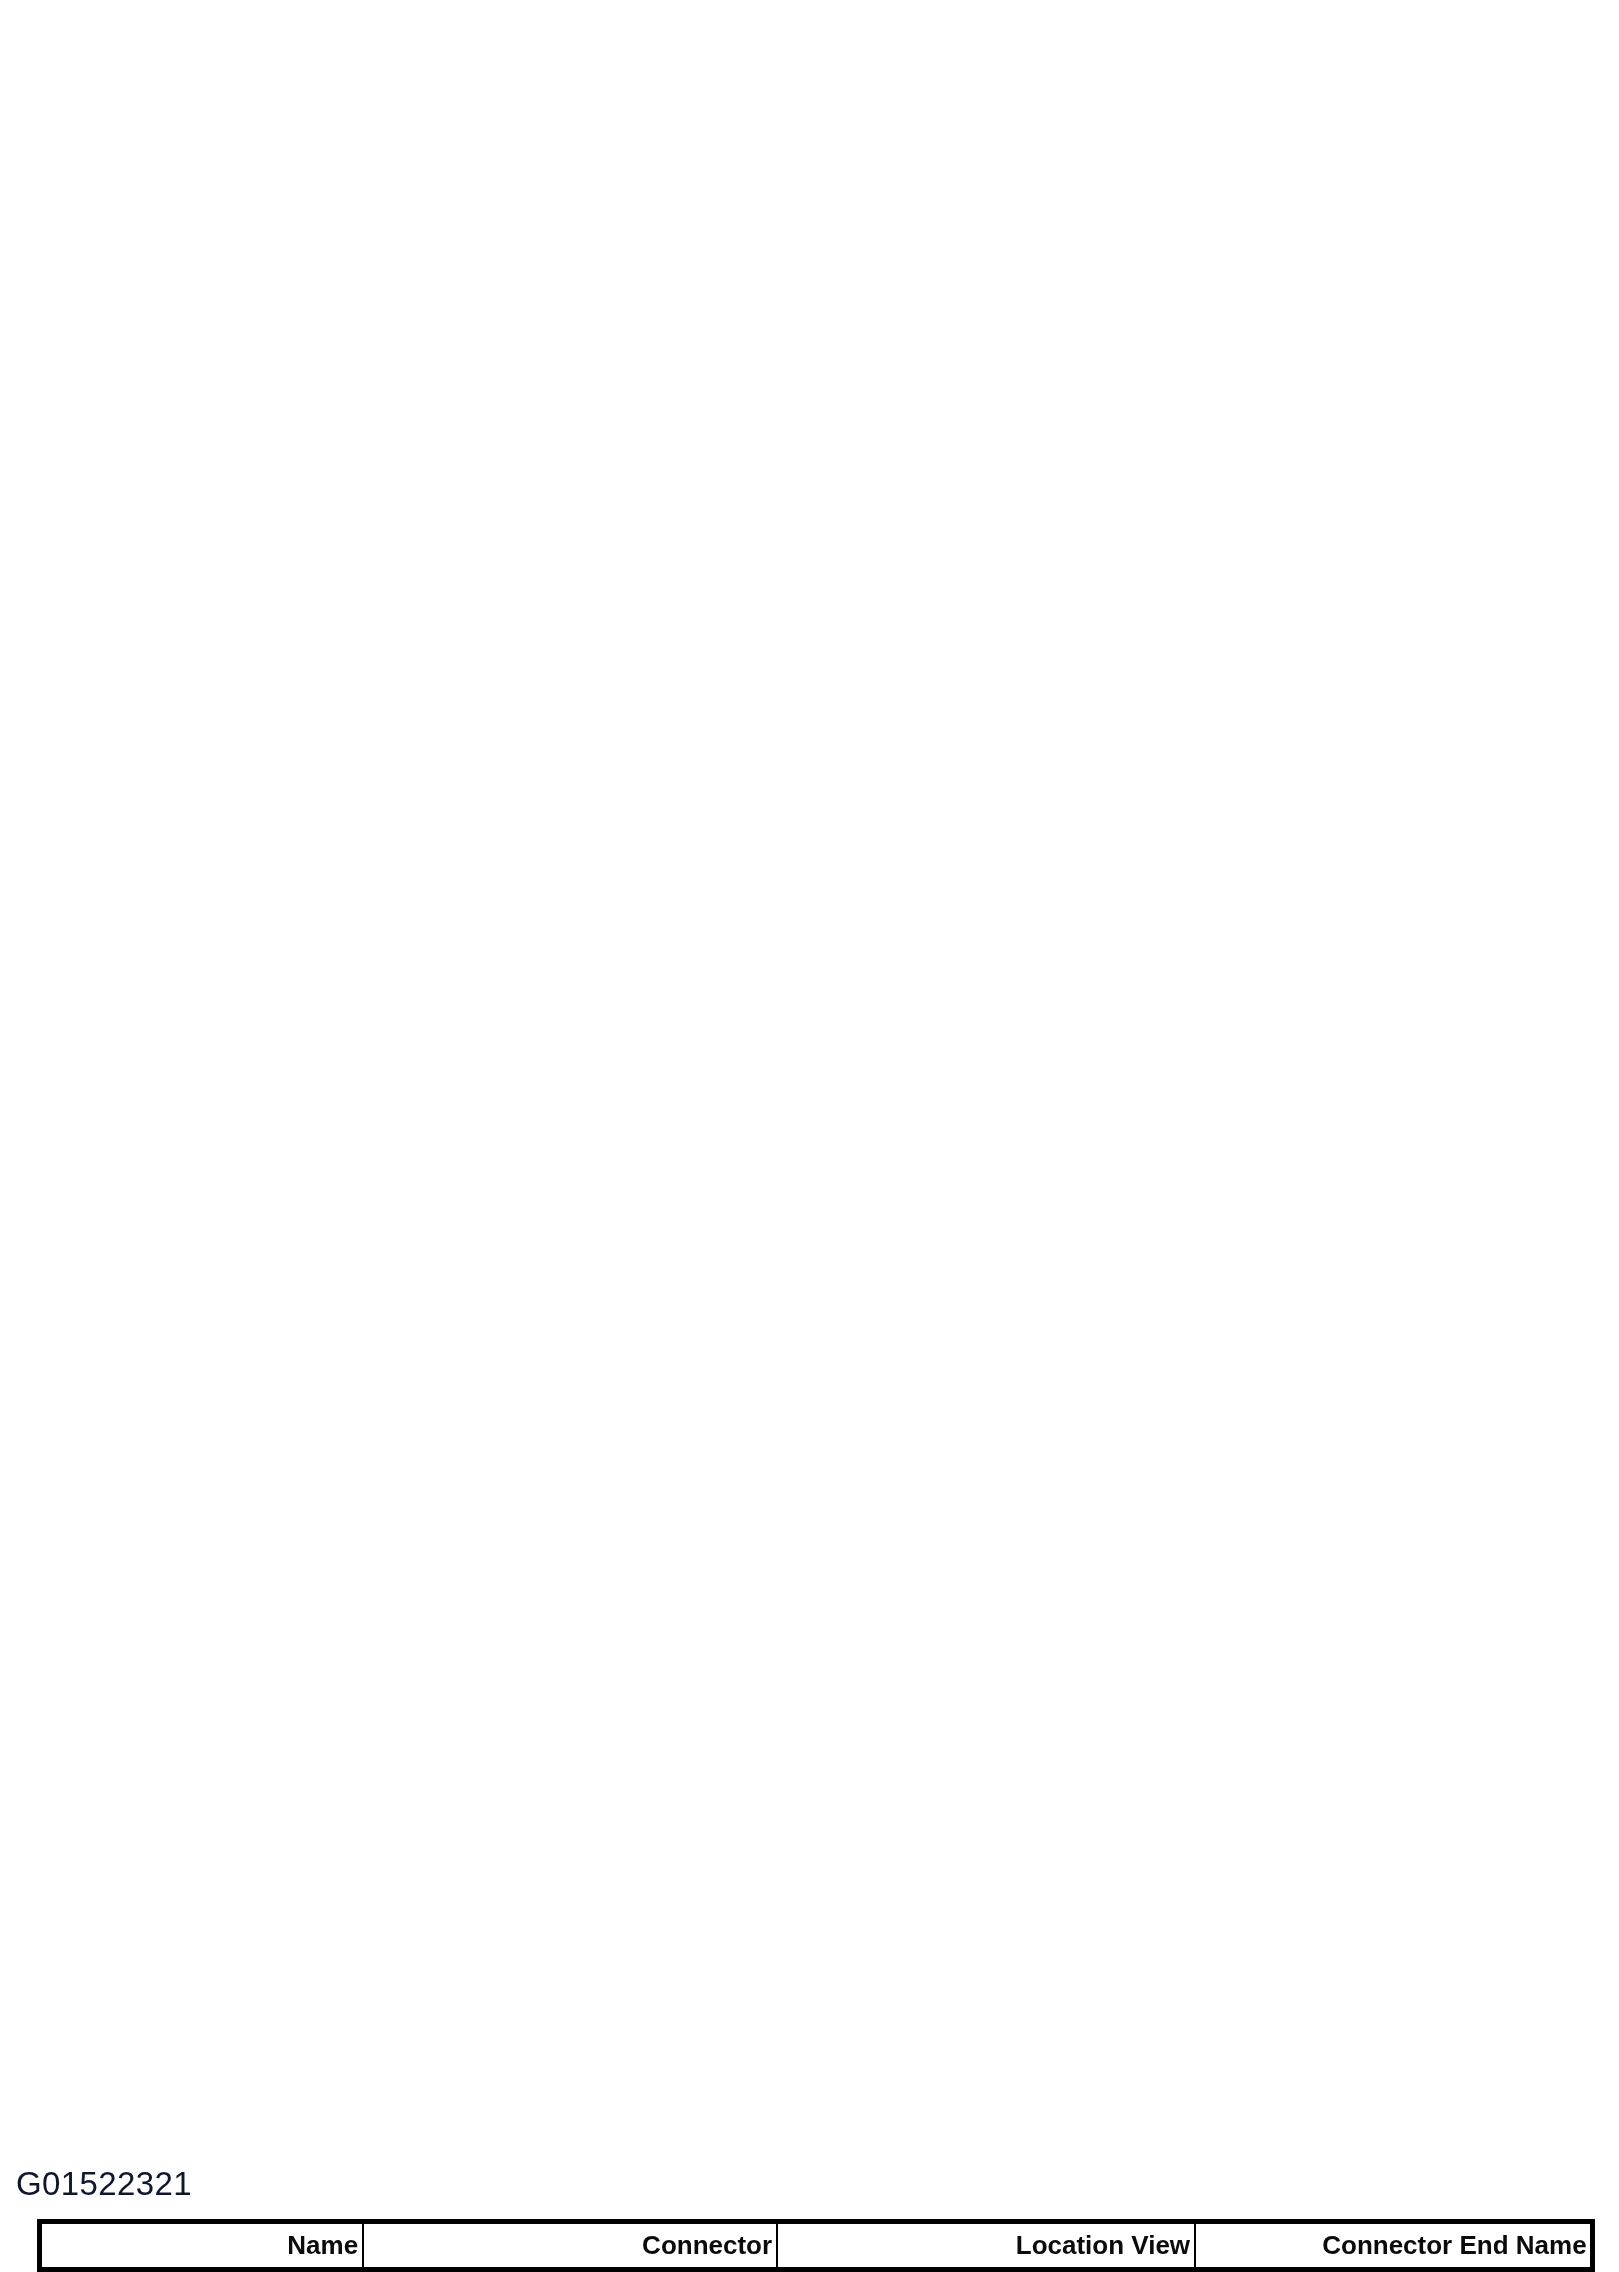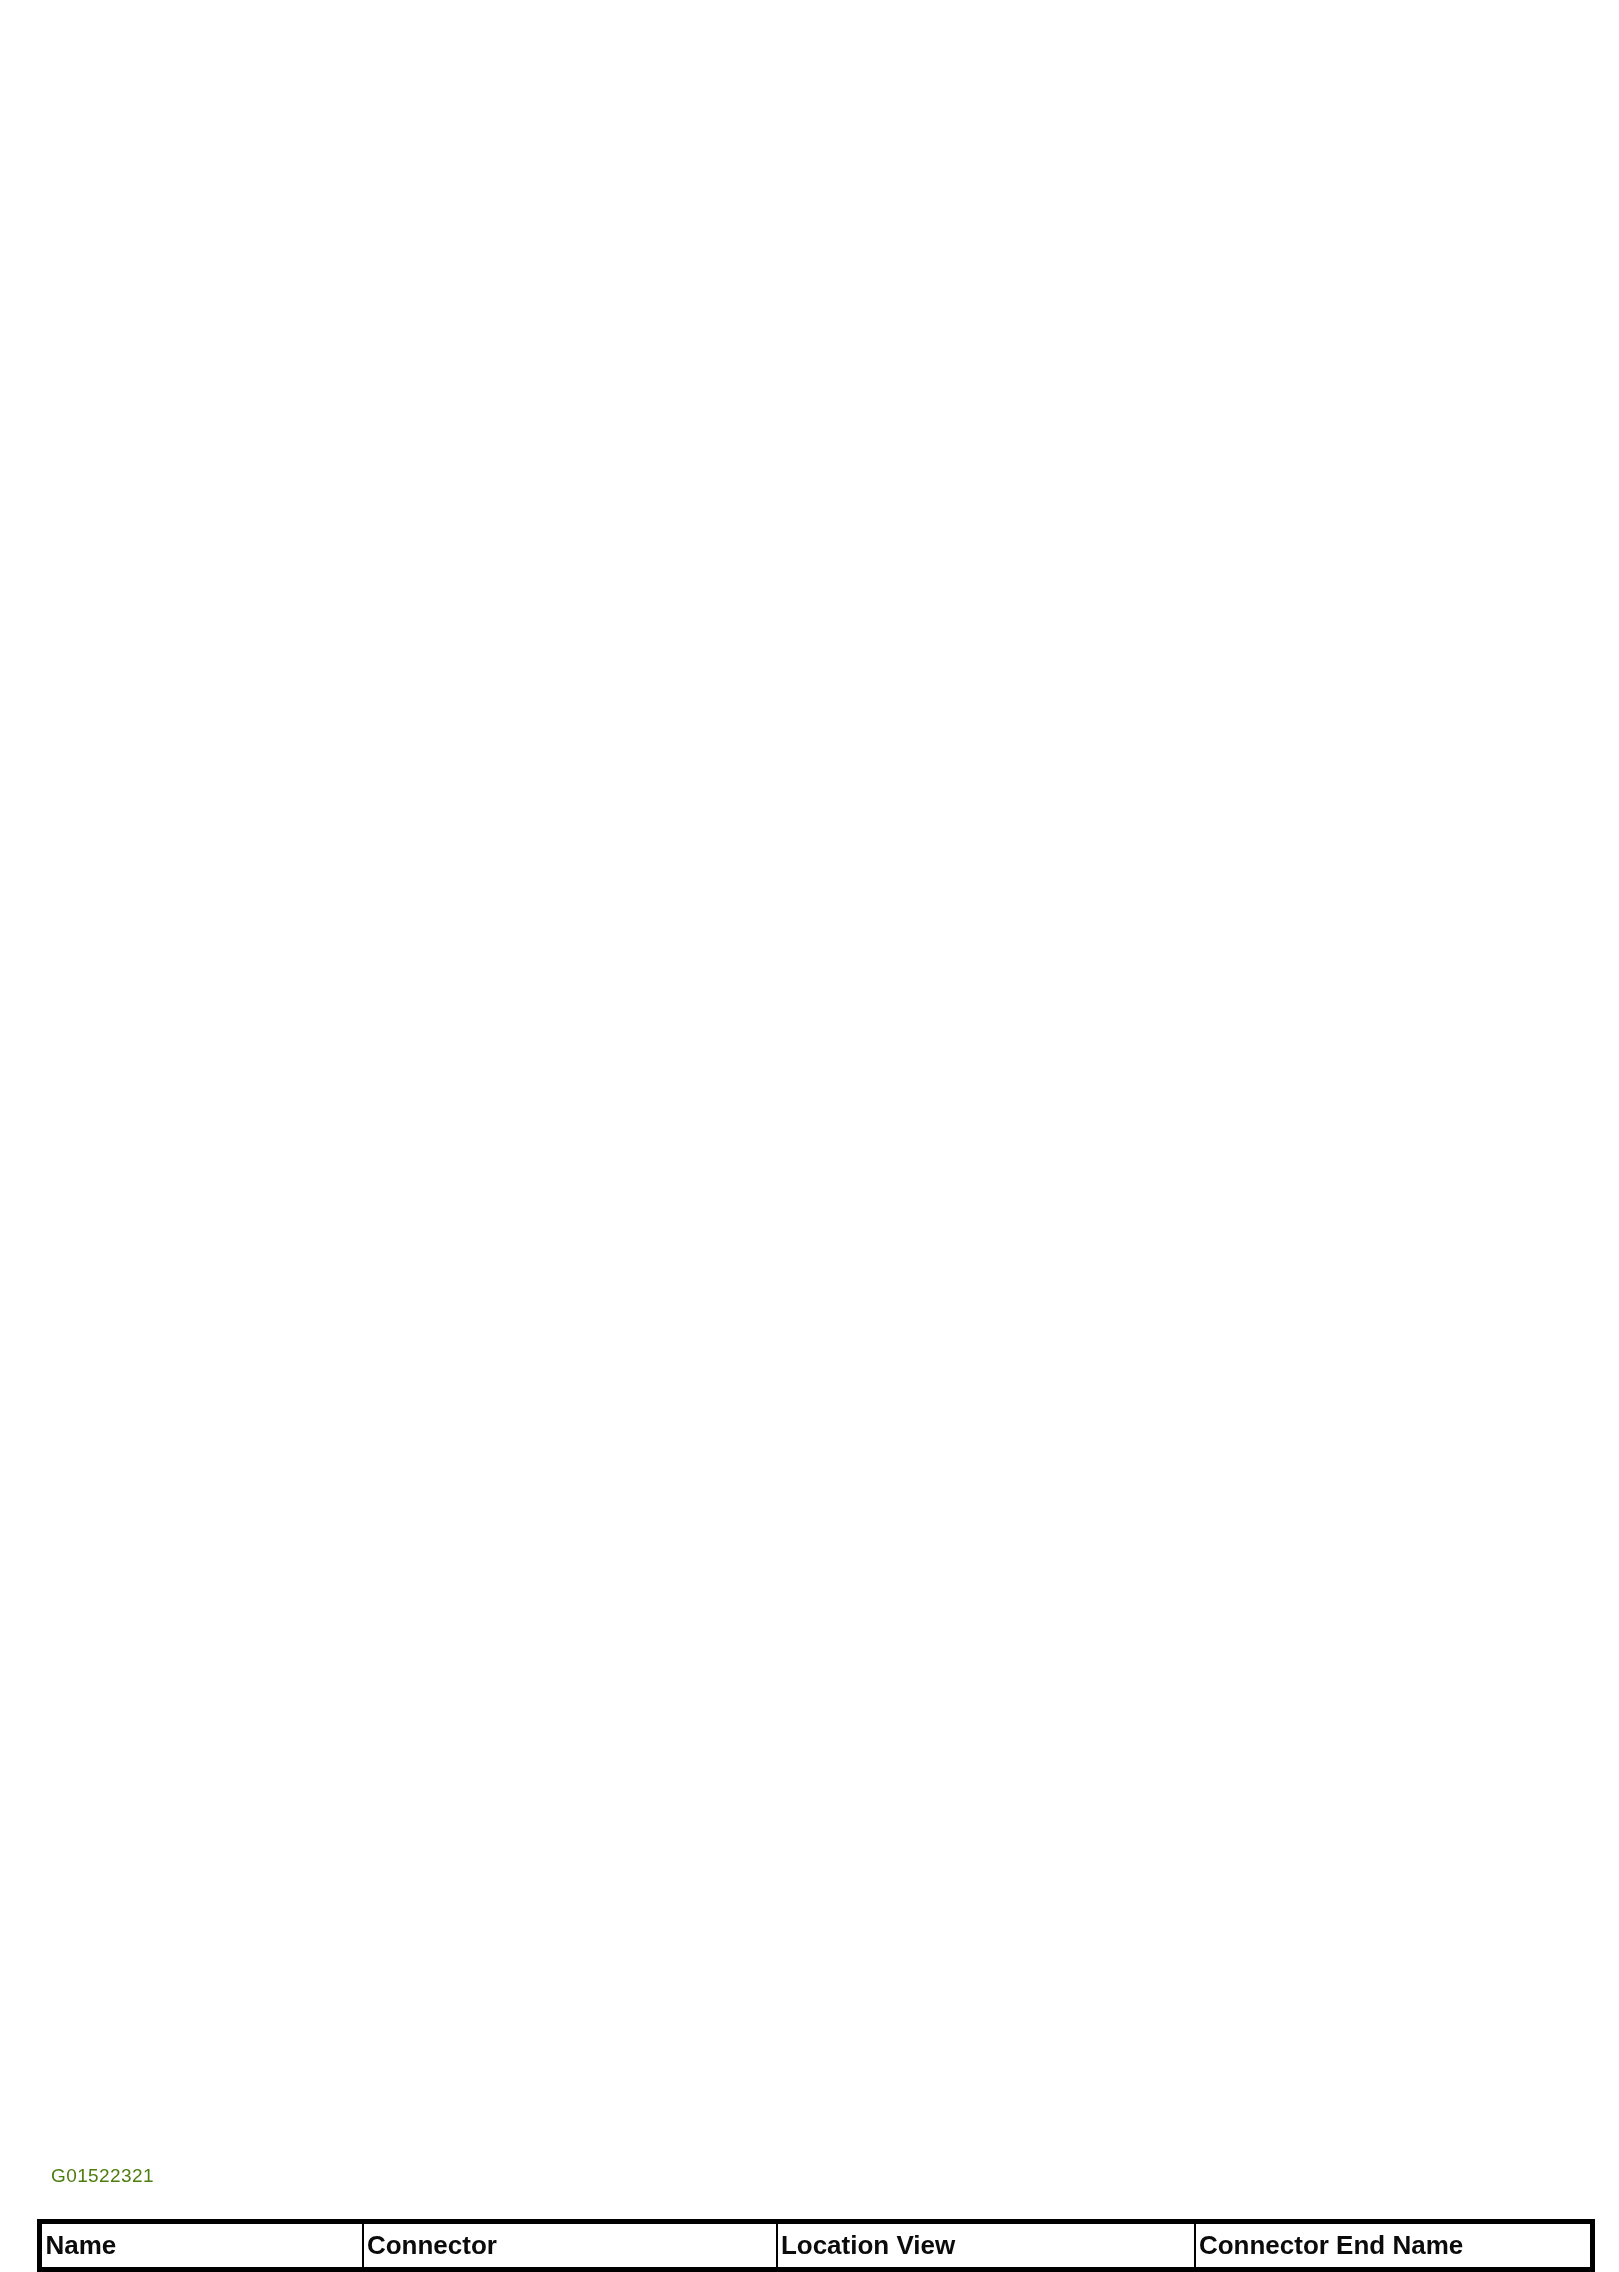--- a/index.html
+++ b/index.html
@@ -35,44 +35,44 @@
     border-right: 2.5px solid #000;
     border-top: 4.2px solid #000;
     border-bottom: 4.2px solid #000;
     vertical-align: middle;
     overflow: hidden;
   }
   table.locator-table thead th {
     font-weight: bold;
     font-size: 26px;
     line-height: 29px;
-    text-align: left;
+    text-align: right;
     height: 40px;
     padding: 1.7px 3.4px;
     border-bottom: 5px solid #000;
   }
   table.locator-table td {
     font-size: 24.4px;
     line-height: 27px;
     padding: 5px 5px;
   }
   td.col-name, td.col-locator, td.col-connector {
     text-align: center;
   }
   td.col-location {
     text-align: left;
     padding-left: 11.8px;
     padding-right: 6.7px;
   }
   .figure-id {
     position: relative;
-    margin-left: 51px;
-    font-size: 19px;
+    margin-left: 16px;
+    font-size: 33px;
     letter-spacing: 0.4px;
-    color: #4d7c0f;
+    color: #0f172a;
   }
 </style>
 </head>
 <body>
 
 <div class="page">
 
   <table class="locator-table">
     <colgroup>
       <col style="width:323px">

